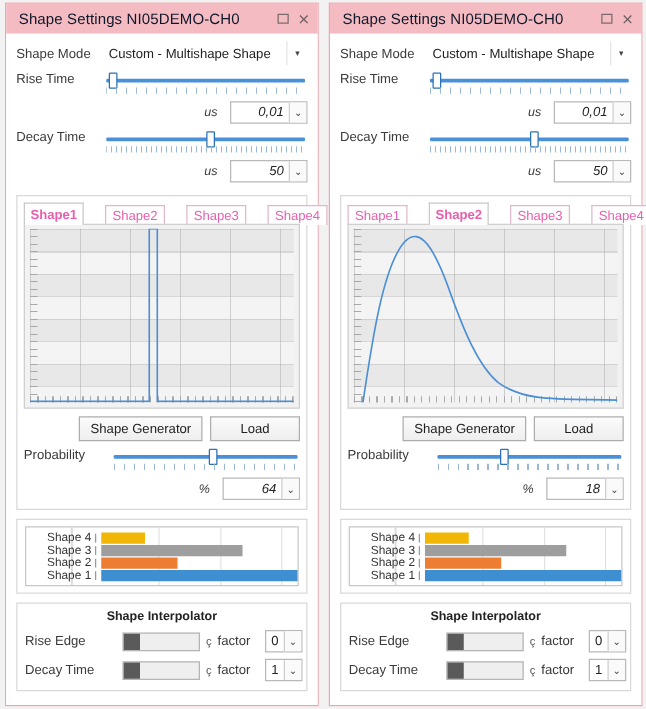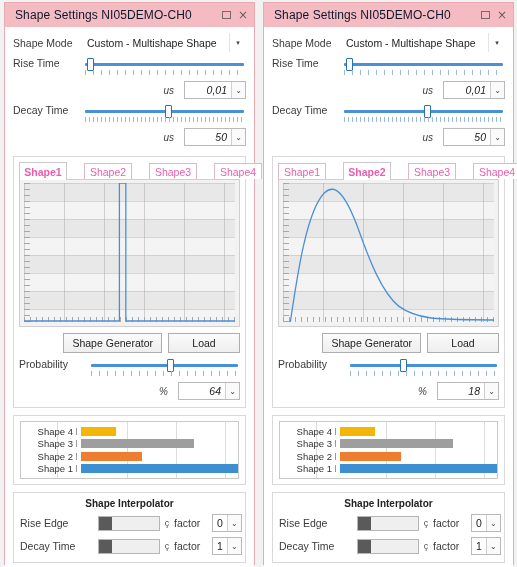--- a/index.html
+++ b/index.html
@@ -131,21 +131,21 @@
 
   
   .tabs-group{
     margin-top:10px;
     border:1px solid #d9d9d9;
     background:#fff;
     padding:5px 5px 7px 5px;
     box-sizing:border-box;
     display:flex;flex-direction:column;
   }
-  .tabstrip{display:flex;align-items:center;height:18px;gap:15px;}
+  .tabstrip{display:flex;align-items:flex-end;height:18px;gap:15px;}
   .tab{
     height:16px;min-width:48px;
     padding:0 7px;
     border:1px solid #e0b8cc;
     border-bottom:none;
     background:#ffffff;
     font-size:10.5px;color:#e85fae;
     display:flex;align-items:center;justify-content:center;
     margin-right:2px;
     box-sizing:border-box;
@@ -215,21 +215,21 @@
     margin-top:7px;
     border:1px solid #d9d9d9;
     background:#fff;
     padding:5px 6px;
     box-sizing:border-box;
   }
   .bar-chart{
     position:relative;
     border:1px solid #c8c8c8;
     background:#fff;
-    height:58px;
+    height:48px;
     display:flex;flex-direction:column;
     justify-content:space-around;
     padding:3px 0;
     box-sizing:border-box;
     background-image:repeating-linear-gradient(to right,
       transparent 0 48px, #dcdcdc 48px 49px);
     background-position:58px 0;
   }
   .bar-row{display:flex;align-items:center;height:9px;}
   .bar-label{

